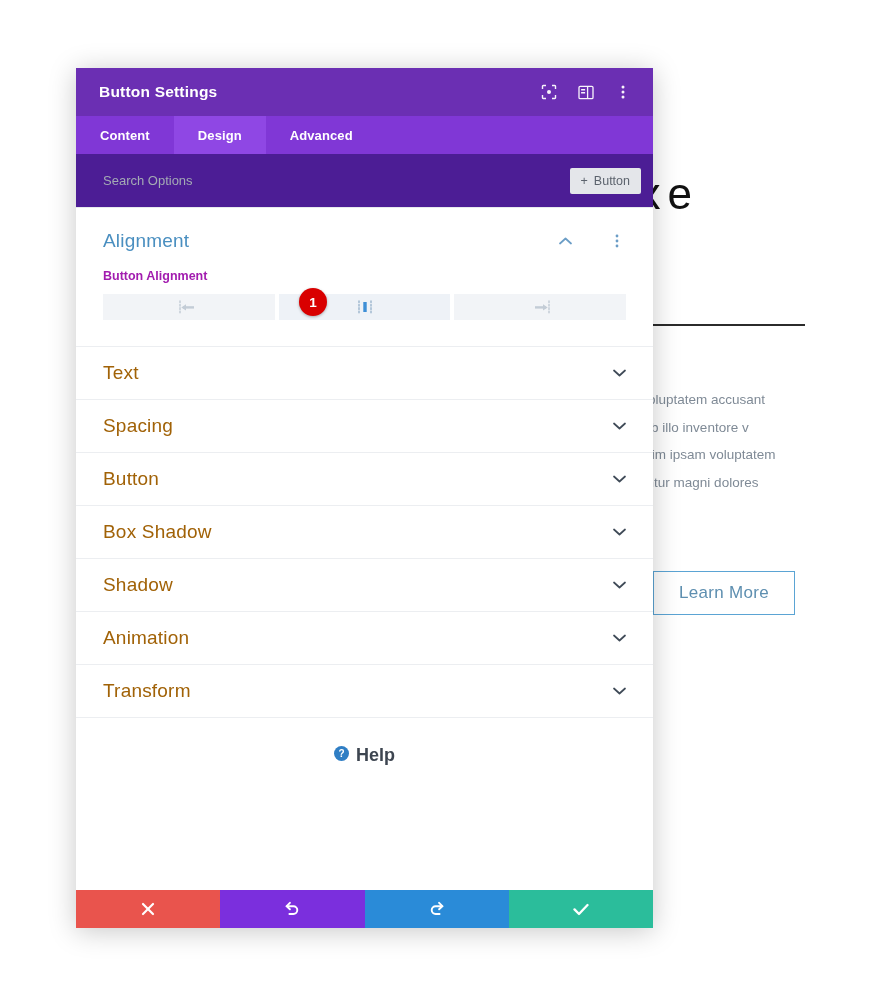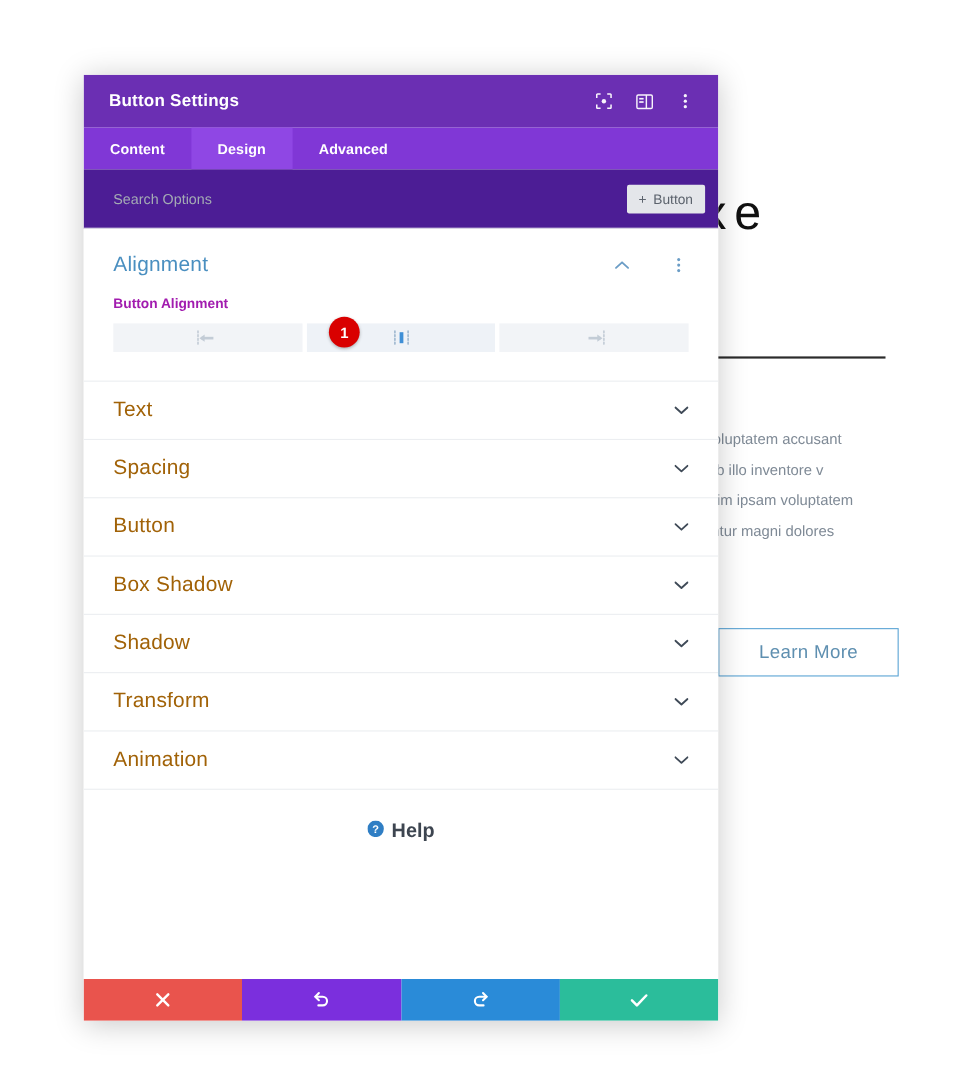--- a/index.html
+++ b/index.html
@@ -53,21 +53,21 @@
   }
   .bg-body div { white-space: nowrap; }
   .bg-btn {
     position: absolute;
     left: 653px;
     top: 571px;
     border: 1px solid #5ba4d4;
     background: #ffffff;
     color: #5e8fb0;
     font-size: 17px;
-    padding: 11px 36px;
+    padding: 11px 25px;
     letter-spacing: 0.3px;
   }
 
   
   .modal {
     position: absolute;
     left: 76px;
     top: 68px;
     width: 577px;
     height: 860px;
@@ -424,30 +424,30 @@
     <div class="acc-row">
       <span class="acc-label">Shadow</span>
       <span class="chev-down">
         <svg width="13" height="8" viewBox="0 0 13 8" fill="none" stroke="#3f4a57" stroke-width="1.7" stroke-linecap="round" stroke-linejoin="round">
             <polyline points="1,1.5 6.5,6.5 12,1.5"></polyline>
           </svg>
       </span>
     </div>
 
     <div class="acc-row">
+      <span class="acc-label">Animation</span>
+      <span class="chev-down">
+        <svg width="13" height="8" viewBox="0 0 13 8" fill="none" stroke="#3f4a57" stroke-width="1.7" stroke-linecap="round" stroke-linejoin="round">
+            <polyline points="1,1.5 6.5,6.5 12,1.5"></polyline>
+          </svg>
+      </span>
+    </div>
+
+    <div class="acc-row">
       <span class="acc-label">Transform</span>
-      <span class="chev-down">
-        <svg width="13" height="8" viewBox="0 0 13 8" fill="none" stroke="#3f4a57" stroke-width="1.7" stroke-linecap="round" stroke-linejoin="round">
-            <polyline points="1,1.5 6.5,6.5 12,1.5"></polyline>
-          </svg>
-      </span>
-    </div>
-
-    <div class="acc-row">
-      <span class="acc-label">Animation</span>
       <span class="chev-down">
         <svg width="13" height="8" viewBox="0 0 13 8" fill="none" stroke="#3f4a57" stroke-width="1.7" stroke-linecap="round" stroke-linejoin="round">
             <polyline points="1,1.5 6.5,6.5 12,1.5"></polyline>
           </svg>
       </span>
     </div>
 
     <div class="help-row">
       <span>
         <svg width="15" height="15" viewBox="0 0 15 15">

